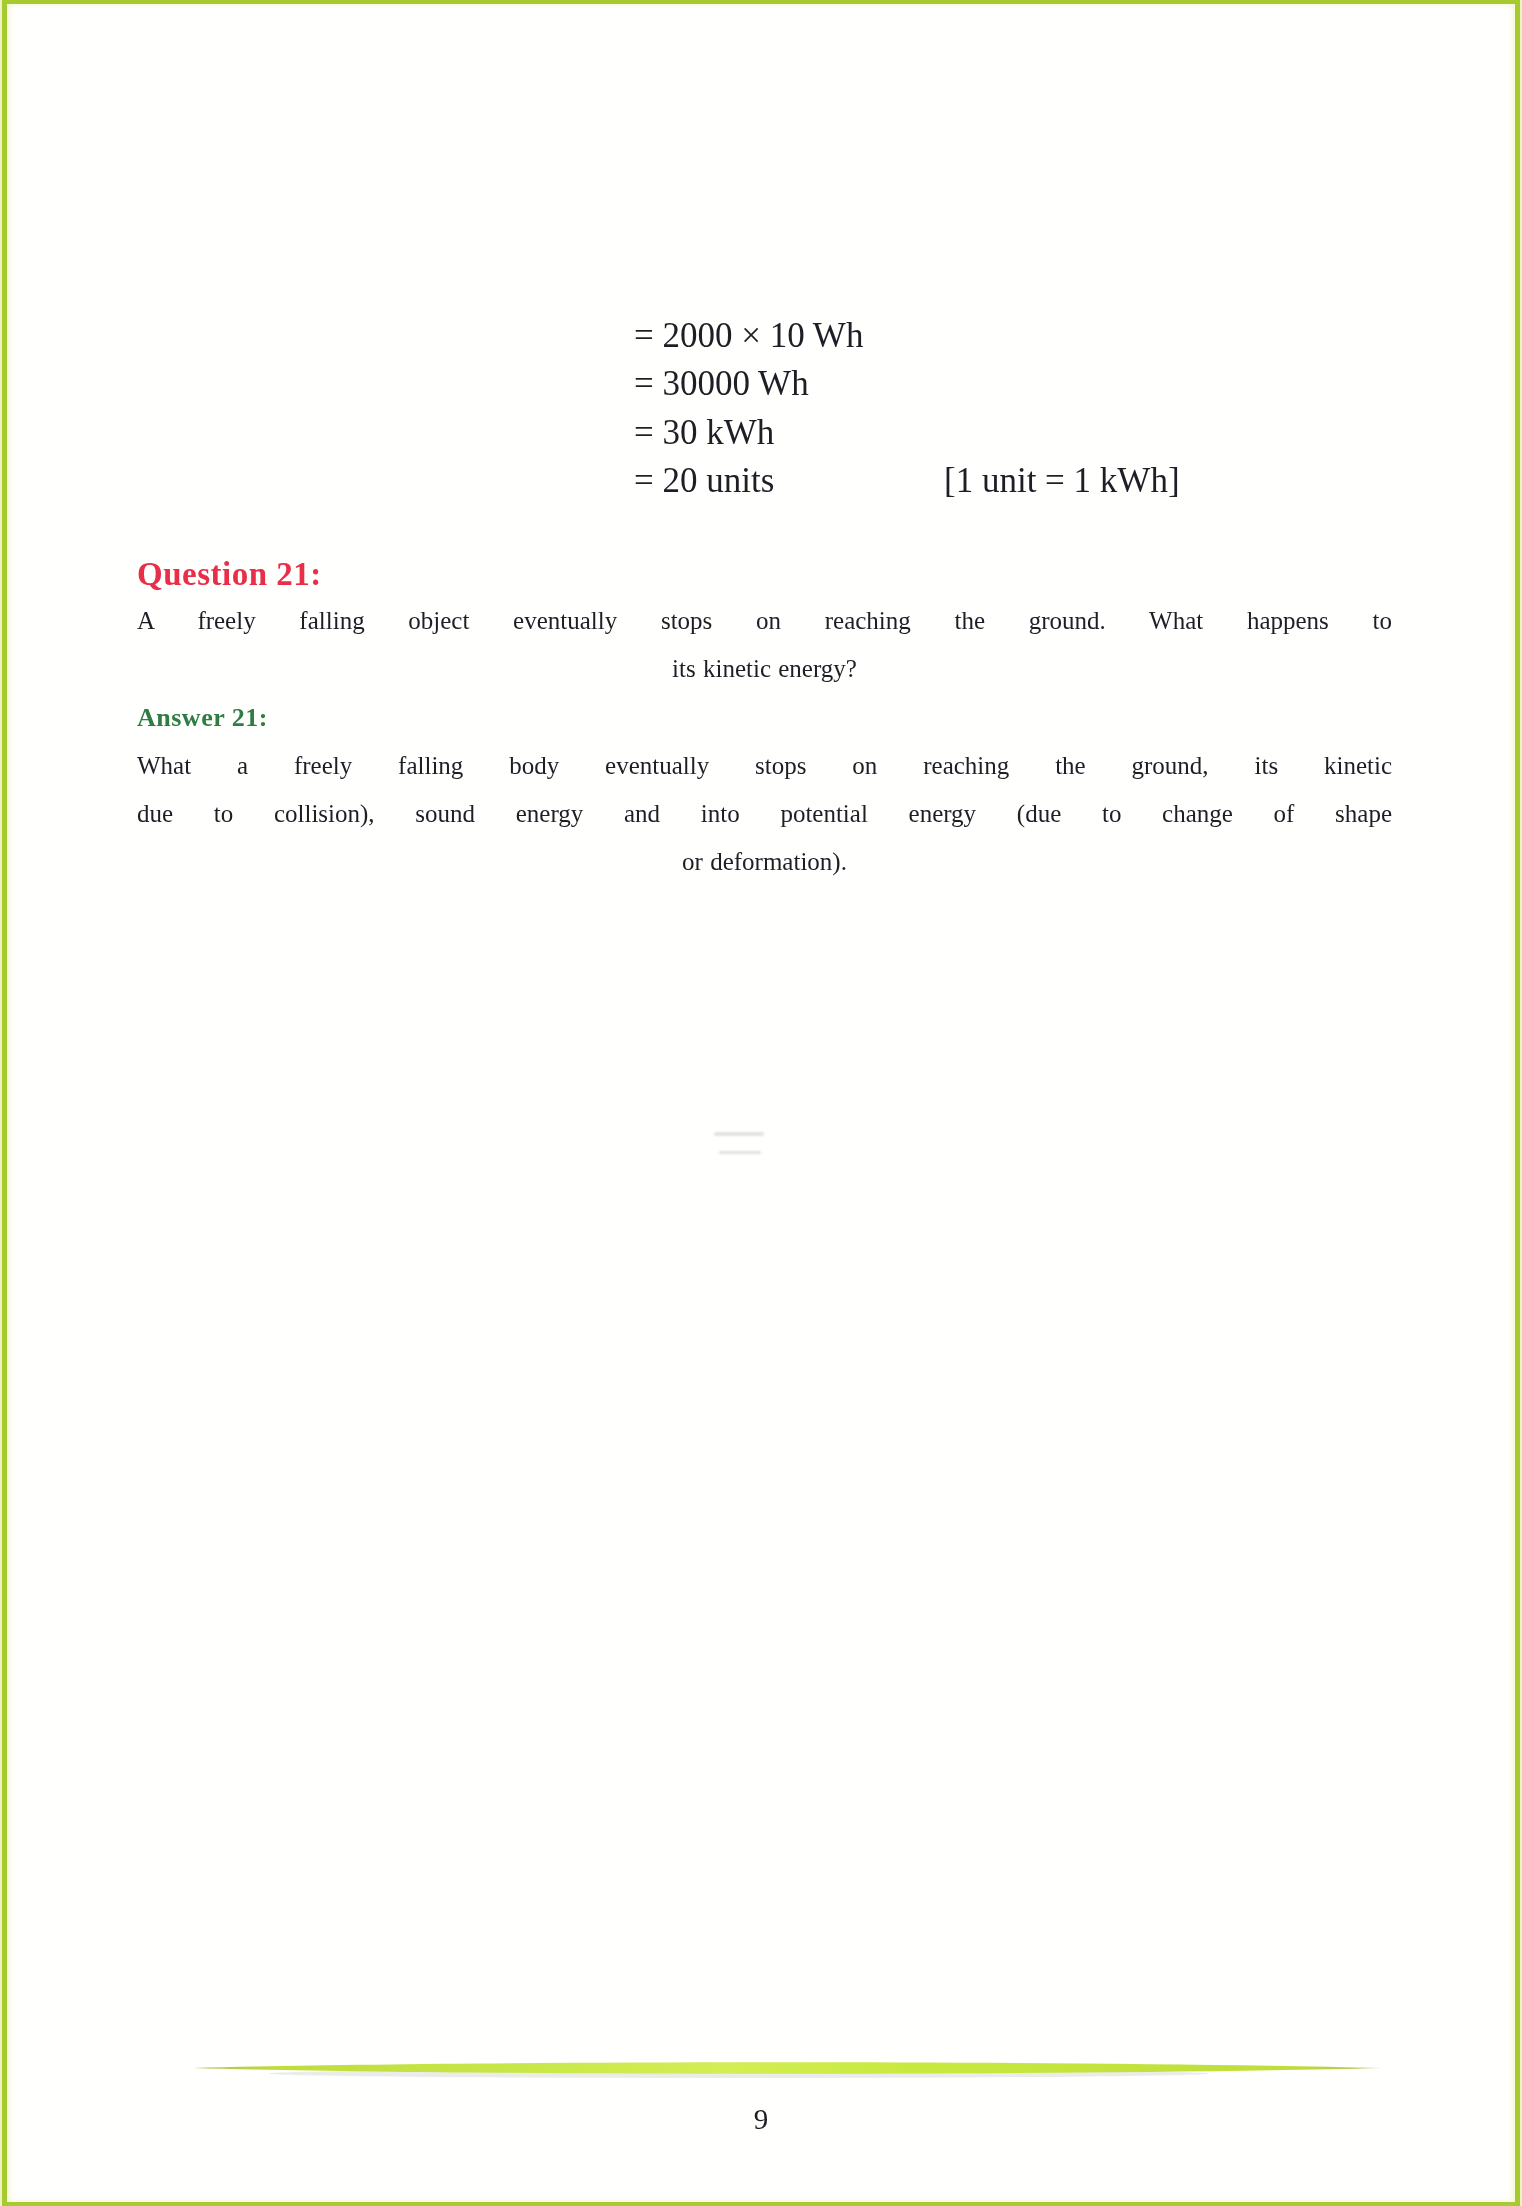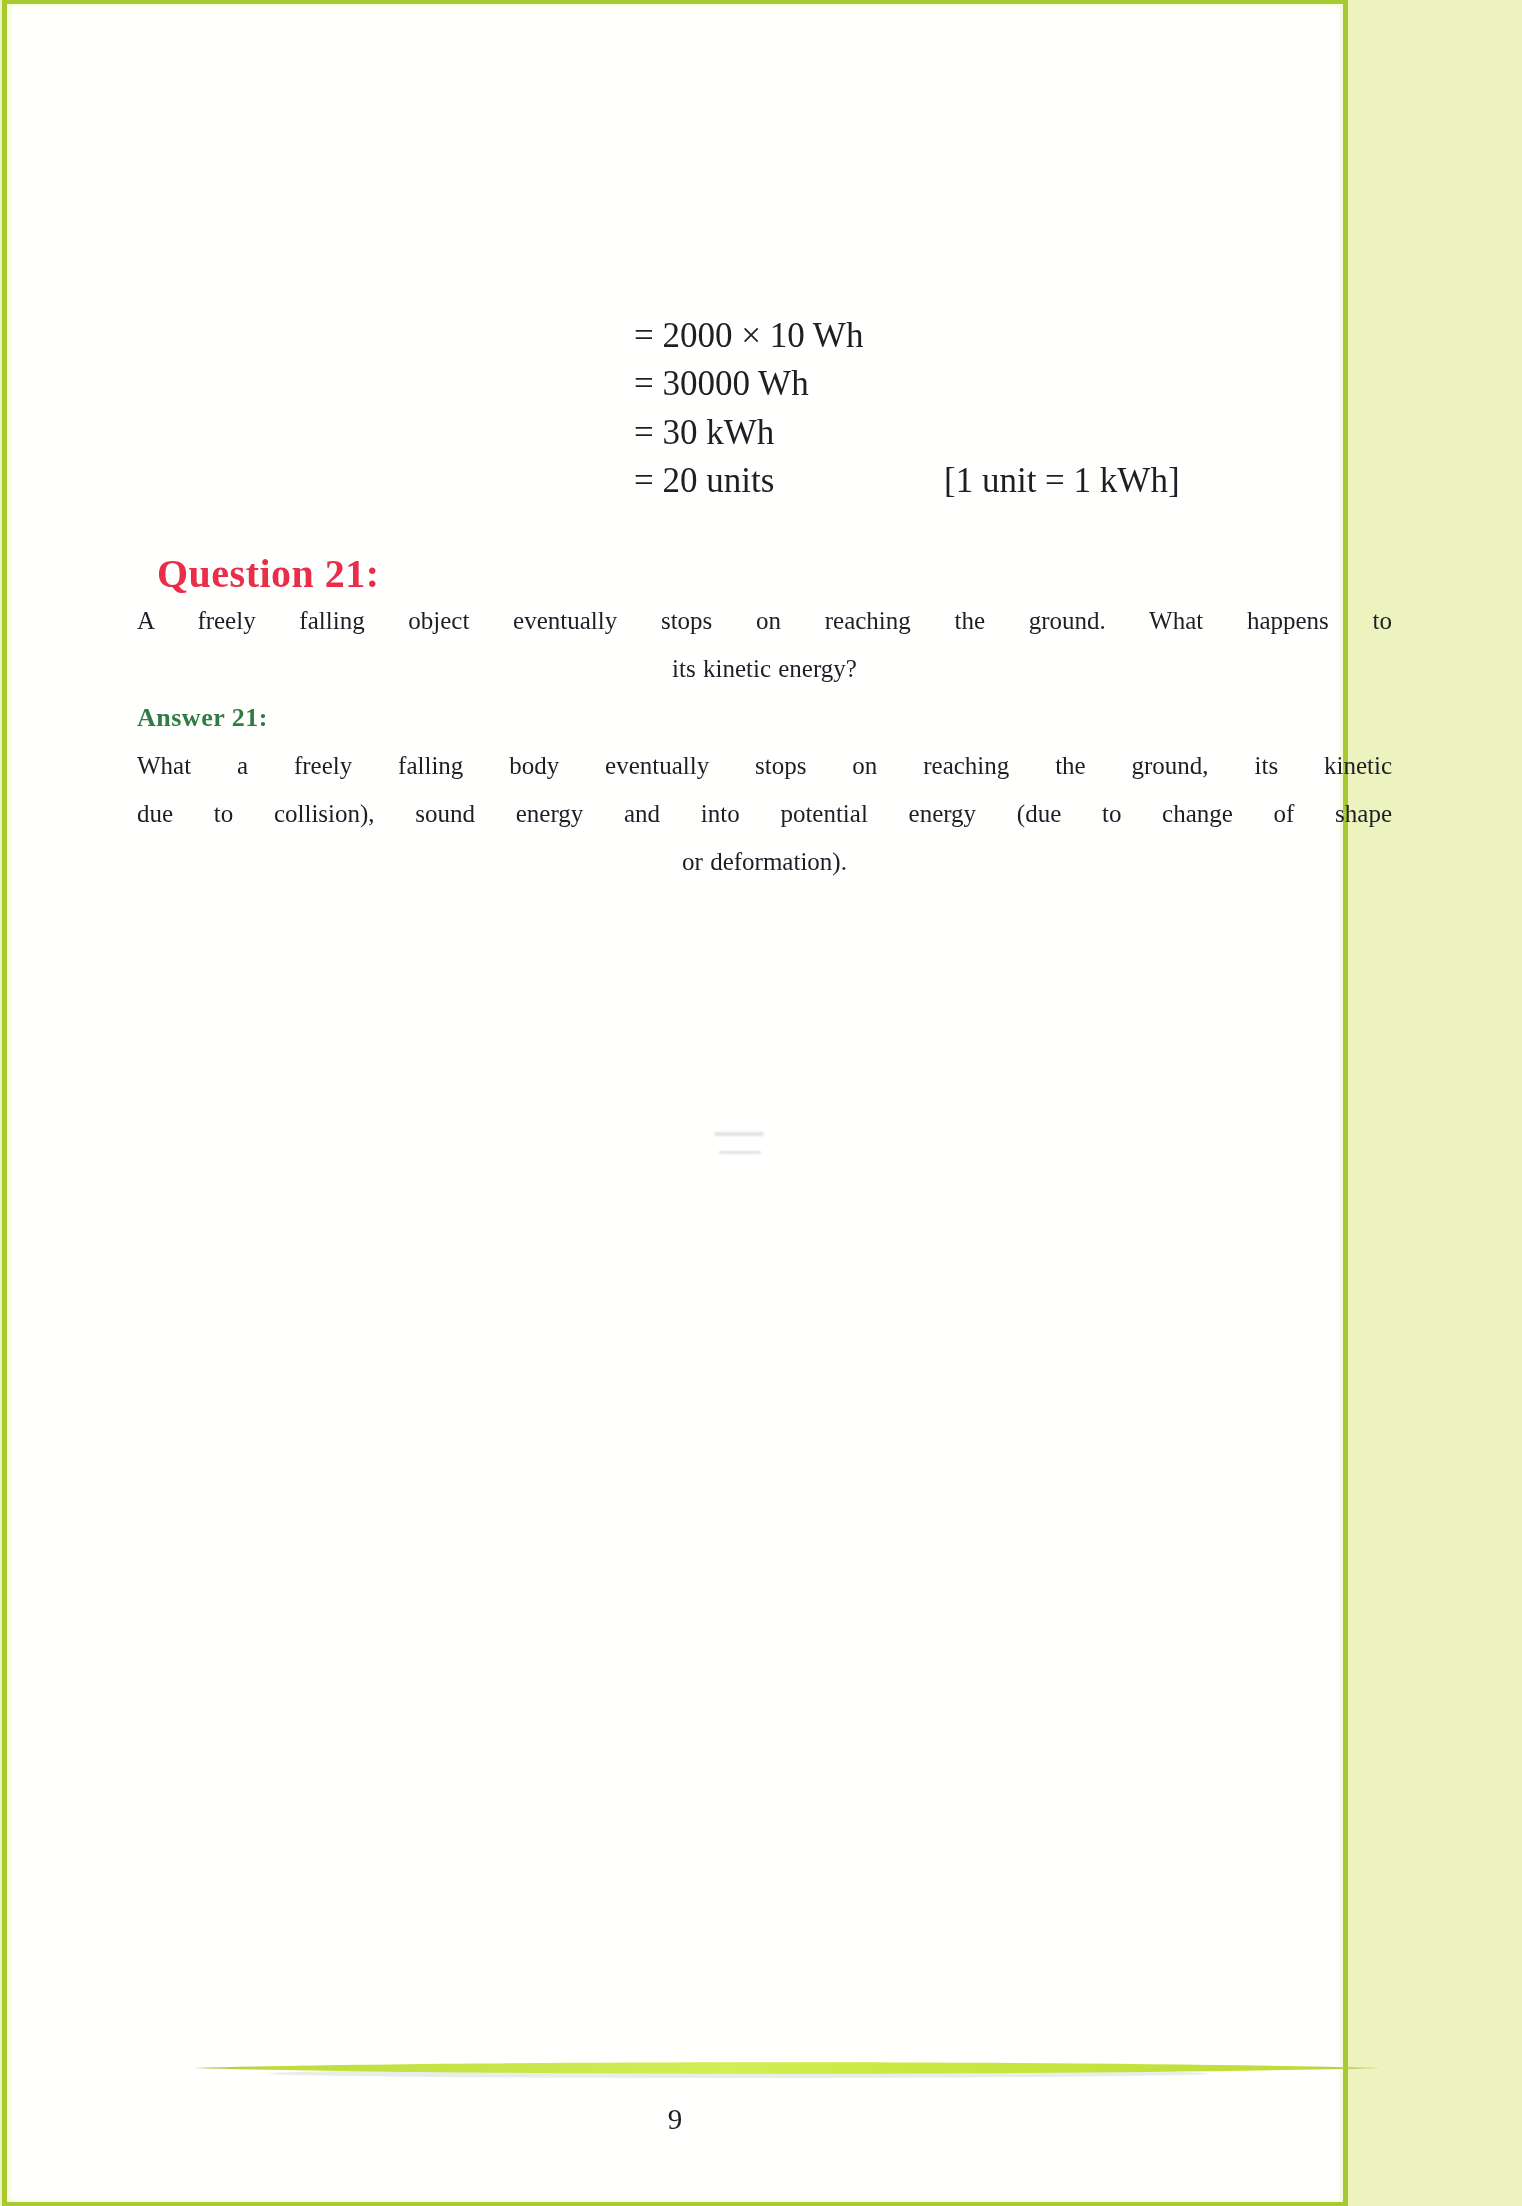--- a/index.html
+++ b/index.html
@@ -8,21 +8,21 @@
     background: #edf3bf;
     width: 1522px;
     height: 2206px;
     overflow: hidden;
     font-family: "Liberation Serif", "DejaVu Serif", serif;
   }
   .page {
     position: relative;
     box-sizing: border-box;
     margin: 0 2px;
-    width: 1346px;
+    width: 1518px;
     height: 2206px;
     background: #fffffe;
     border: 4px solid var(--border-green, #a7ca2e);
     border-left: 5px solid var(--border-green, #a2ca38);
     border-right: 5px solid var(--border-green, #a2ca38);
     box-shadow: inset 3px 0 6px -1px #f2f6cf, inset -3px 0 6px -1px #f2f6cf;
   }
   .equations {
     position: absolute;
     left: 627px;
@@ -35,26 +35,25 @@
   .eq-line-4 { position: relative; }
   .eq-note {
     position: absolute;
     left: 310px;
     top: 0;
   }
   .q-heading {
     position: absolute;
     left: 130px;
     top: 546px;
-    font-size: 40px;
+    font-size: 33px;
     font-weight: bold;
     letter-spacing: 0.5px;
     line-height: 48px;
     color: var(--question-heading, #e92e4a);
-    margin-left: 20px;
   }
   .a-heading {
     position: absolute;
     left: 130px;
     top: 690px;
     font-size: 26px;
     font-weight: bold;
     letter-spacing: 0.5px;
     line-height: 48px;
     color: var(--answer-heading, #2f7c45);

